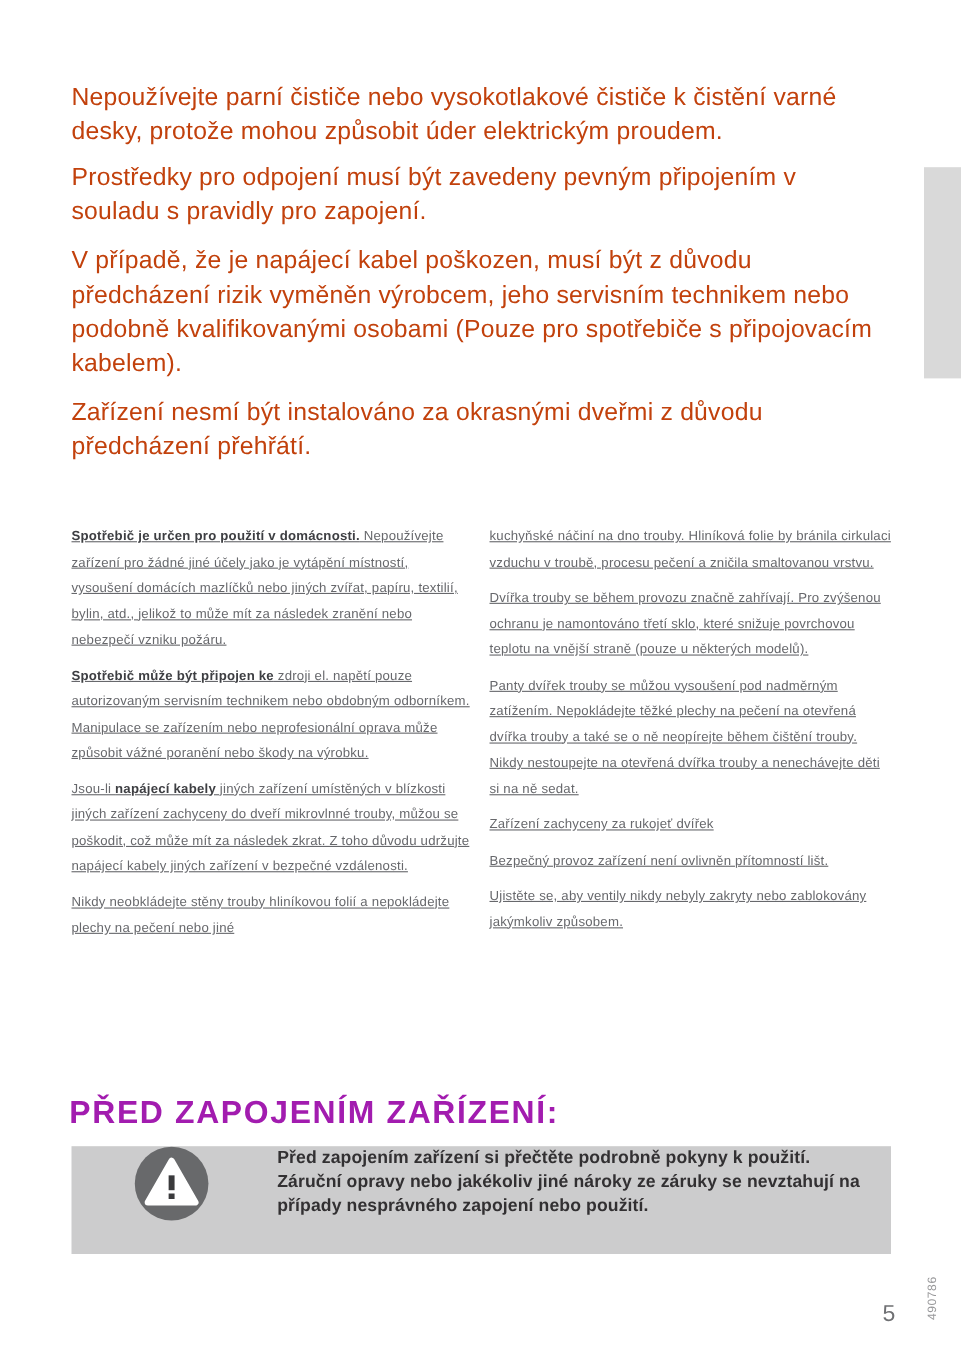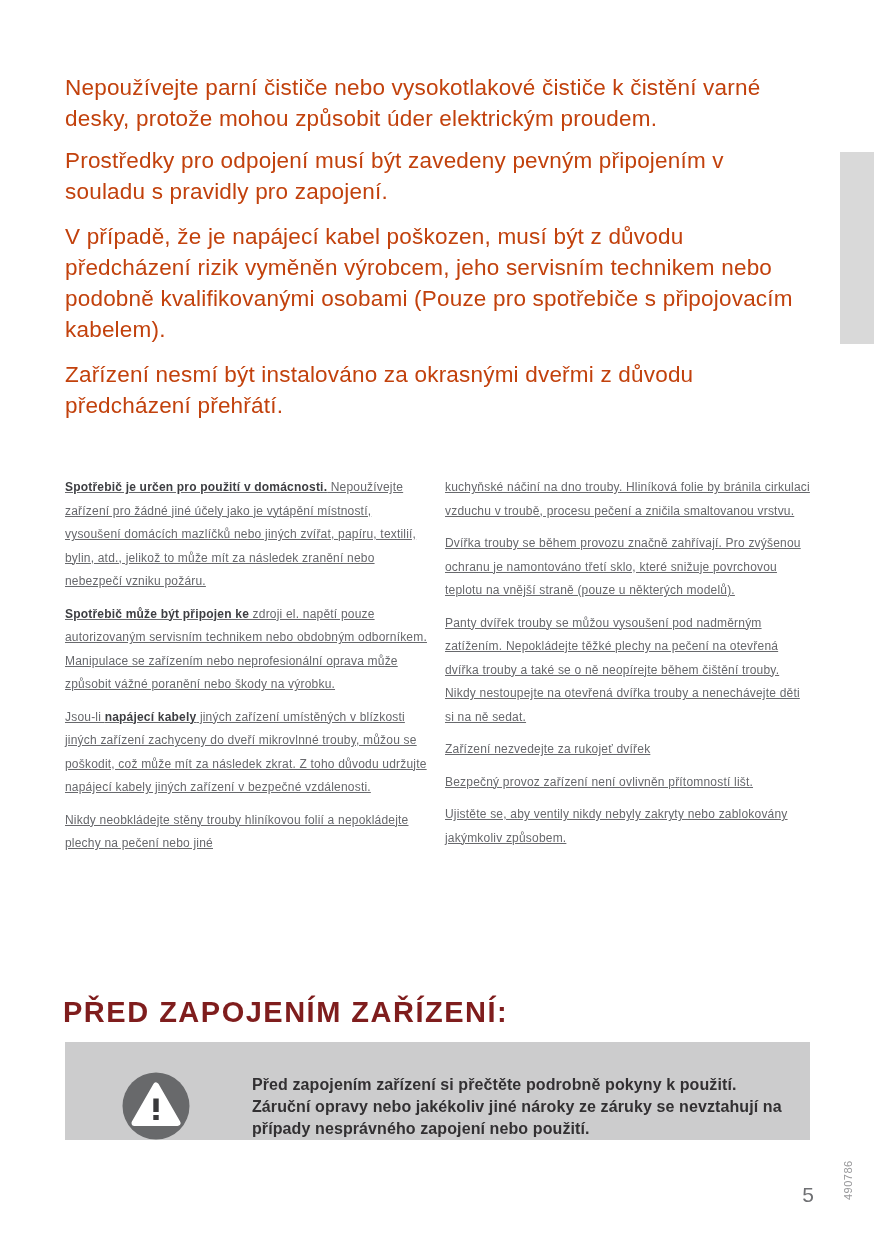--- a/index.html
+++ b/index.html
@@ -20,27 +20,27 @@
     position:absolute;left:65px;top:476px;width:746px;
     display:flex;gap:15px;
     font-size:12px;line-height:23.5px;color:#67686c;letter-spacing:0.2px;text-decoration:underline;
   }
   .col{width:365px;}
   .col p{margin:0 0 9px 0;}
   .col strong{color:#3d3e42;font-weight:bold;}
   
   .section-title{
     position:absolute;left:63px;top:993px;
-    font-size:29px;font-weight:bold;color:#7f1d1d;letter-spacing:1.5px;
+    font-size:29px;font-weight:bold;color:#a21caf;letter-spacing:1.5px;
     line-height:38px;margin:0;
   }
   
   .warnbox{
     position:absolute;left:65px;top:1042px;width:745px;height:98px;
-    background:#cccccd;display:flex;align-items:flex-end;
+    background:#cccccd;display:flex;align-items:flex-start;
   }
   .warn-icon{
     width:68px;height:68px;margin-left:57px;flex:0 0 auto;display:block;
   }
   .warn-text{
     margin-left:62px;margin-right:12px;
     font-size:16px;line-height:22px;font-weight:bold;color:#323032;
     letter-spacing:0.1px;
   }
   
@@ -72,21 +72,21 @@
   <div class="col">
     <p><span></span><strong>Spotřebič je určen pro použití v domácnosti.</strong><span> Nepoužívejte zařízení pro žádné jiné účely jako je vytápění místností, vysoušení domácích mazlíčků nebo jiných zvířat, papíru, textilií, bylin, atd., jelikož to může mít za následek zranění nebo nebezpečí vzniku požáru.</span></p>
     <p><span></span><strong>Spotřebič může být připojen ke</strong><span> zdroji el. napětí pouze autorizovaným servisním technikem nebo obdobným odborníkem. Manipulace se zařízením nebo neprofesionální oprava může způsobit vážné poranění nebo škody na výrobku.</span></p>
     <p><span>Jsou-li </span><strong>napájecí kabely</strong><span> jiných zařízení umístěných v blízkosti jiných zařízení zachyceny do dveří mikrovlnné trouby, můžou se poškodit, což může mít za následek zkrat. Z toho důvodu udržujte napájecí kabely jiných zařízení v bezpečné vzdálenosti.</span></p>
     <p><span>Nikdy neobkládejte stěny trouby hliníkovou folií a nepokládejte plechy na pečení nebo jiné</span></p>
   </div>
   <div class="col">
     <p>kuchyňské náčiní na dno trouby. Hliníková folie by bránila cirkulaci vzduchu v troubě, procesu pečení a zničila smaltovanou vrstvu.</p>
     <p>Dvířka trouby se během provozu značně zahřívají. Pro zvýšenou ochranu je namontováno třetí sklo, které snižuje povrchovou teplotu na vnější straně (pouze u některých modelů).</p>
     <p>Panty dvířek trouby se můžou vysoušení pod nadměrným zatížením. Nepokládejte těžké plechy na pečení na otevřená dvířka trouby a také se o ně neopírejte během čištění trouby. Nikdy nestoupejte na otevřená dvířka trouby a nenechávejte děti si na ně sedat.</p>
-    <p>Zařízení nezvedejte za rukojeť dvířek</p>
+    <p>Zařízení zachyceny za rukojeť dvířek</p>
     <p>Bezpečný provoz zařízení není ovlivněn přítomností lišt.</p>
     <p>Ujistěte se, aby ventily nikdy nebyly zakryty nebo zablokovány jakýmkoliv způsobem.</p>
   </div>
 </div>
 
 <h1 class="section-title">PŘED ZAPOJENÍM ZAŘÍZENÍ:</h1>
 
 <div class="warnbox">
   <svg class="warn-icon" viewBox="0 0 68 68" aria-hidden="true">
     <circle cx="34" cy="34" r="33.5" fill="#68696b"></circle>

